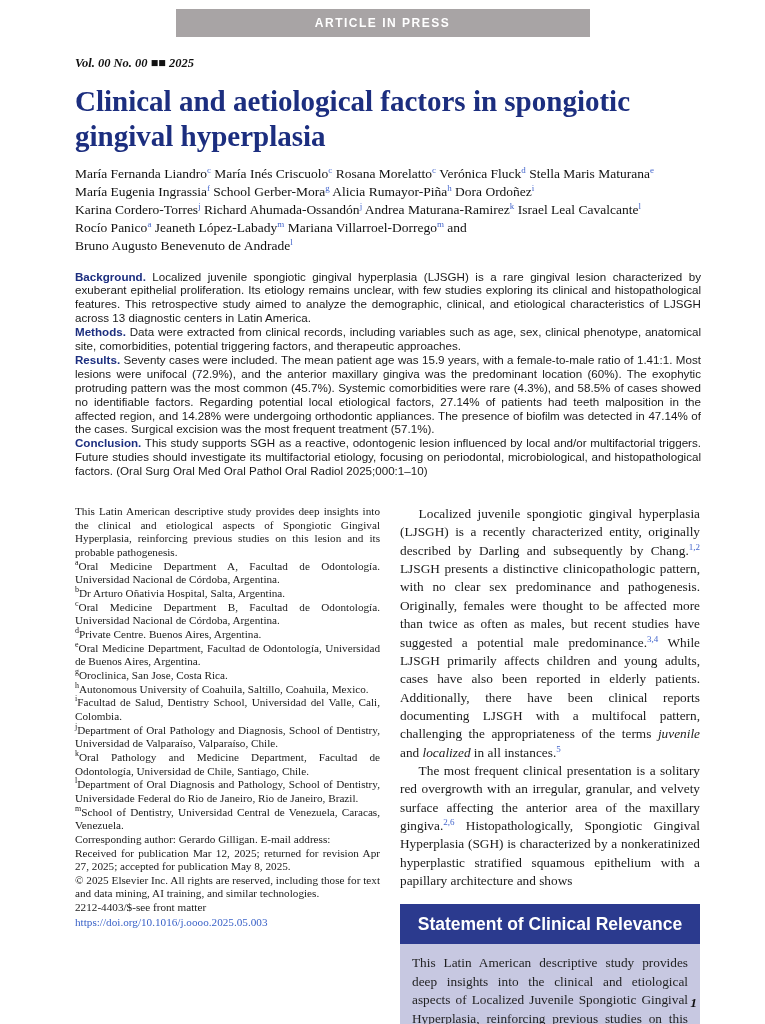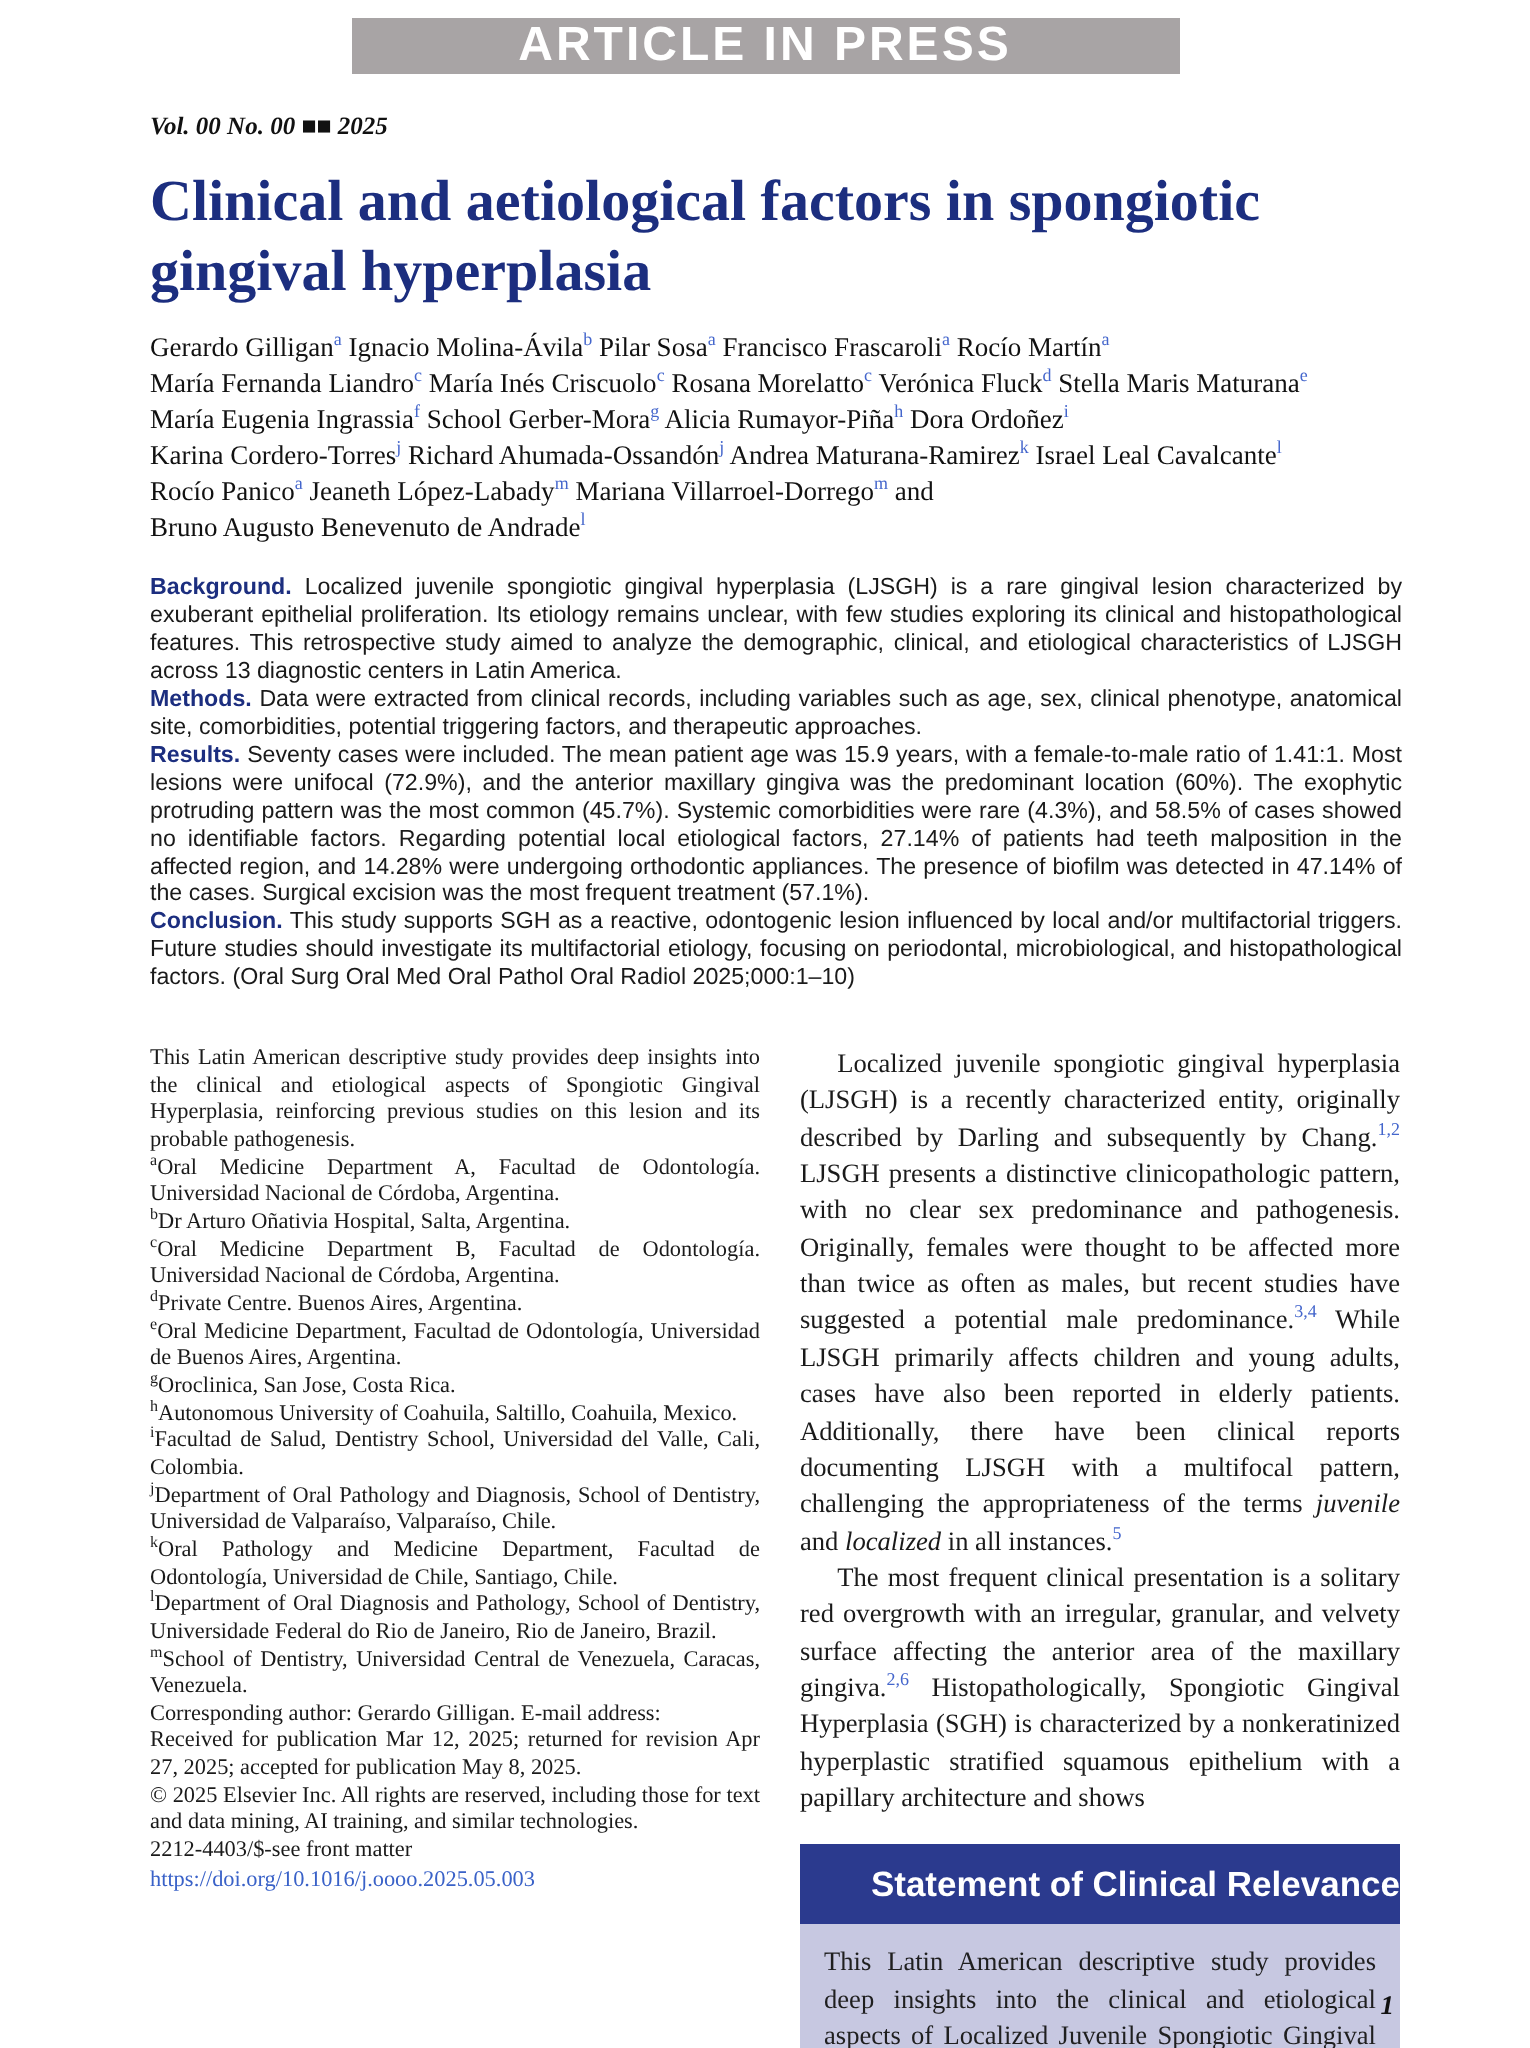--- a/index.html
+++ b/index.html
@@ -1,58 +1,57 @@
 <!DOCTYPE html>
 <html><head>
 <meta charset="utf-8">
 <style>
   html,body{margin:0;padding:0;}
   body{background:#e9e7e7;font-family:"Liberation Serif",serif;}
   .page{position:relative;width:765px;height:1024px;margin:0 auto;background:#ffffff;overflow:hidden;box-shadow:0 0 4px rgba(0,0,0,.25);}
   .banner{margin:9px auto 0;width:414px;height:28px;background:#a8a4a5;color:#ffffff;
-          font-family:"Liberation Sans",sans-serif;font-weight:bold;font-size:24px;letter-spacing:1.5px;
+          font-family:"Liberation Sans",sans-serif;font-weight:bold;font-size:12px;letter-spacing:1.5px;
           display:flex;align-items:center;justify-content:center;}
   .content{padding:0 64px 0 75px;}
   .vol-line{margin-top:19px;text-align:left;font-style:italic;font-weight:bold;font-size:12.5px;color:#111;}
   h1.title{margin:13px 0 0 0;font-size:29px;line-height:1.22;color:#1c2e7f;font-weight:bold;}
   .authors{margin-top:10px;font-size:13.5px;line-height:1.33;color:#111;}
   .author-line{white-space:normal;}
   sup.aff{color:#4466cc;font-size:9px;line-height:0;}
   .abstract{margin-top:15px;font-family:"Liberation Sans",sans-serif;font-size:11.6px;line-height:1.2;
             text-align:justify;color:#1a1a1a;}
   .abstract p{margin:0;}
   .abs-label{font-weight:bold;color:#1c2e7f;}
   .columns{display:flex;gap:20px;margin-top:27px;}
   .col-left{width:305px;font-size:11.2px;line-height:1.22;text-align:justify;color:#1a1a1a;}
   .col-left p{margin:0;}
   .col-left sup{font-size:8px;line-height:0;}
   .col-right{width:300px;font-size:13.3px;line-height:1.38;text-align:justify;color:#1a1a1a;}
   .col-right p{margin:0;text-indent:1.4em;}
   sup.ref{color:#4466cc;font-size:9px;line-height:0;}
   .doi{color:#3a62c8;text-decoration:none;display:inline-block;margin-top:1px;}
   .sor-box{margin-top:14px;}
-  .sor-header{background:#2b3a8e;color:#ffffff;text-align:right;font-family:"Liberation Sans",sans-serif;
+  .sor-header{background:#2b3a8e;color:#ffffff;text-align:center;font-family:"Liberation Sans",sans-serif;
               font-weight:bold;font-size:17.5px;padding:8px 0;}
   .sor-body{background:#c7c8e1;padding:10px 12px 15px;font-size:13.3px;line-height:1.38;text-align:justify;color:#1f1f1f;}
   .page-number{position:absolute;right:68px;bottom:13px;font-weight:bold;font-style:italic;font-size:13.5px;color:#111;}
 </style>
 </head>
 <body>
 
 <div class="page">
 
   <div class="banner">ARTICLE IN PRESS</div>
 
   <div class="content">
     <div class="vol-line">Vol. 00 No. 00 ■■ 2025</div>
 
     <h1 class="title">Clinical and aetiological factors in spongiotic gingival hyperplasia</h1>
 
     <div class="authors">
-        <div class="author-line"><span>Gerardo Gilligan</span><sup class="aff">a</sup> <span>Ignacio Molina-Ávila</span><sup class="aff">b</sup> <span>Pilar Sosa</span><sup class="aff">a</sup> <span>Francisco Frascaroli</span><sup class="aff">a</sup> <span>Rocío Martín</span><sup class="aff">a</sup></div>
         <div class="author-line"><span>María Fernanda Liandro</span><sup class="aff">c</sup> <span>María Inés Criscuolo</span><sup class="aff">c</sup> <span>Rosana Morelatto</span><sup class="aff">c</sup> <span>Verónica Fluck</span><sup class="aff">d</sup> <span>Stella Maris Maturana</span><sup class="aff">e</sup></div>
         <div class="author-line"><span>María Eugenia Ingrassia</span><sup class="aff">f</sup> <span>School Gerber-Mora</span><sup class="aff">g</sup> <span>Alicia Rumayor-Piña</span><sup class="aff">h</sup> <span>Dora Ordoñez</span><sup class="aff">i</sup></div>
         <div class="author-line"><span>Karina Cordero-Torres</span><sup class="aff">j</sup> <span>Richard Ahumada-Ossandón</span><sup class="aff">j</sup> <span>Andrea Maturana-Ramirez</span><sup class="aff">k</sup> <span>Israel Leal Cavalcante</span><sup class="aff">l</sup></div>
         <div class="author-line"><span>Rocío Panico</span><sup class="aff">a</sup> <span>Jeaneth López-Labady</span><sup class="aff">m</sup> <span>Mariana Villarroel-Dorrego</span><sup class="aff">m</sup> <span>and</span></div>
         <div class="author-line"><span>Bruno Augusto Benevenuto de Andrade</span><sup class="aff">l</sup></div>
       </div>
 
     <div class="abstract">
         <p><span class="abs-label">Background.</span> Localized juvenile spongiotic gingival hyperplasia (LJSGH) is a rare gingival lesion characterized by exuberant epithelial proliferation. Its etiology remains unclear, with few studies exploring its clinical and histopathological features. This retrospective study aimed to analyze the demographic, clinical, and etiological characteristics of LJSGH across 13 diagnostic centers in Latin America.</p>
         <p><span class="abs-label">Methods.</span> Data were extracted from clinical records, including variables such as age, sex, clinical phenotype, anatomical site, comorbidities, potential triggering factors, and therapeutic approaches.</p>

